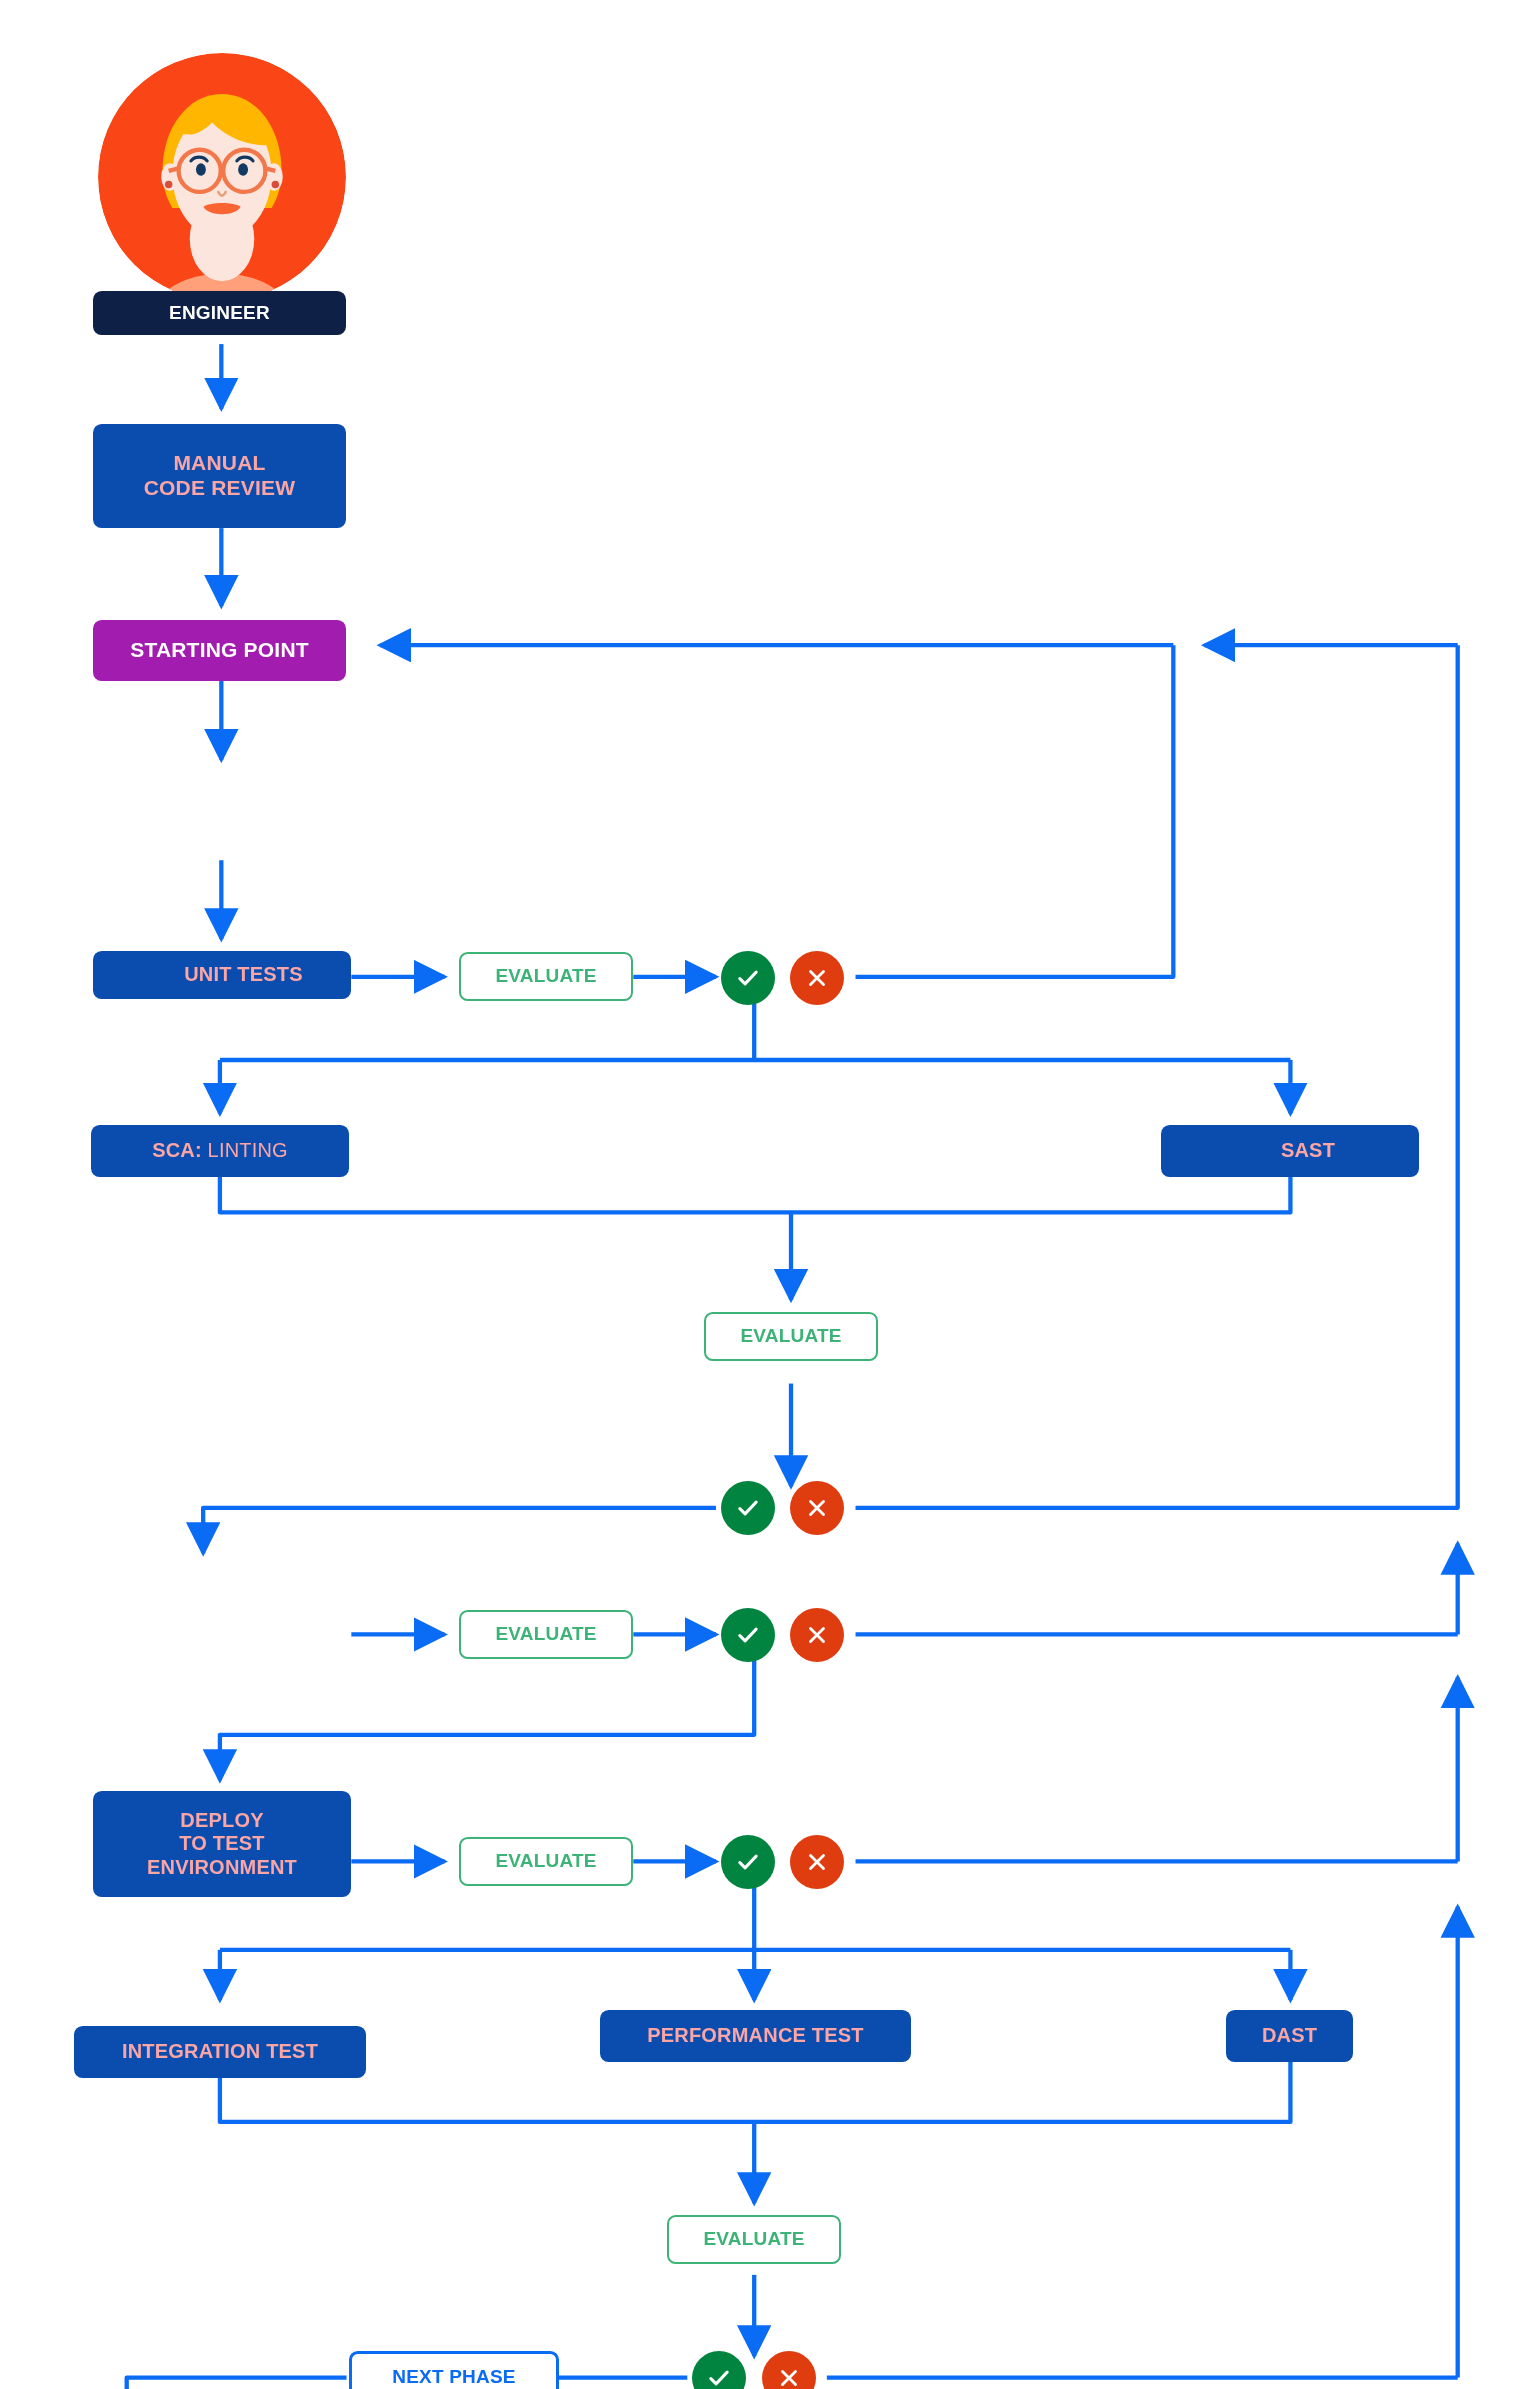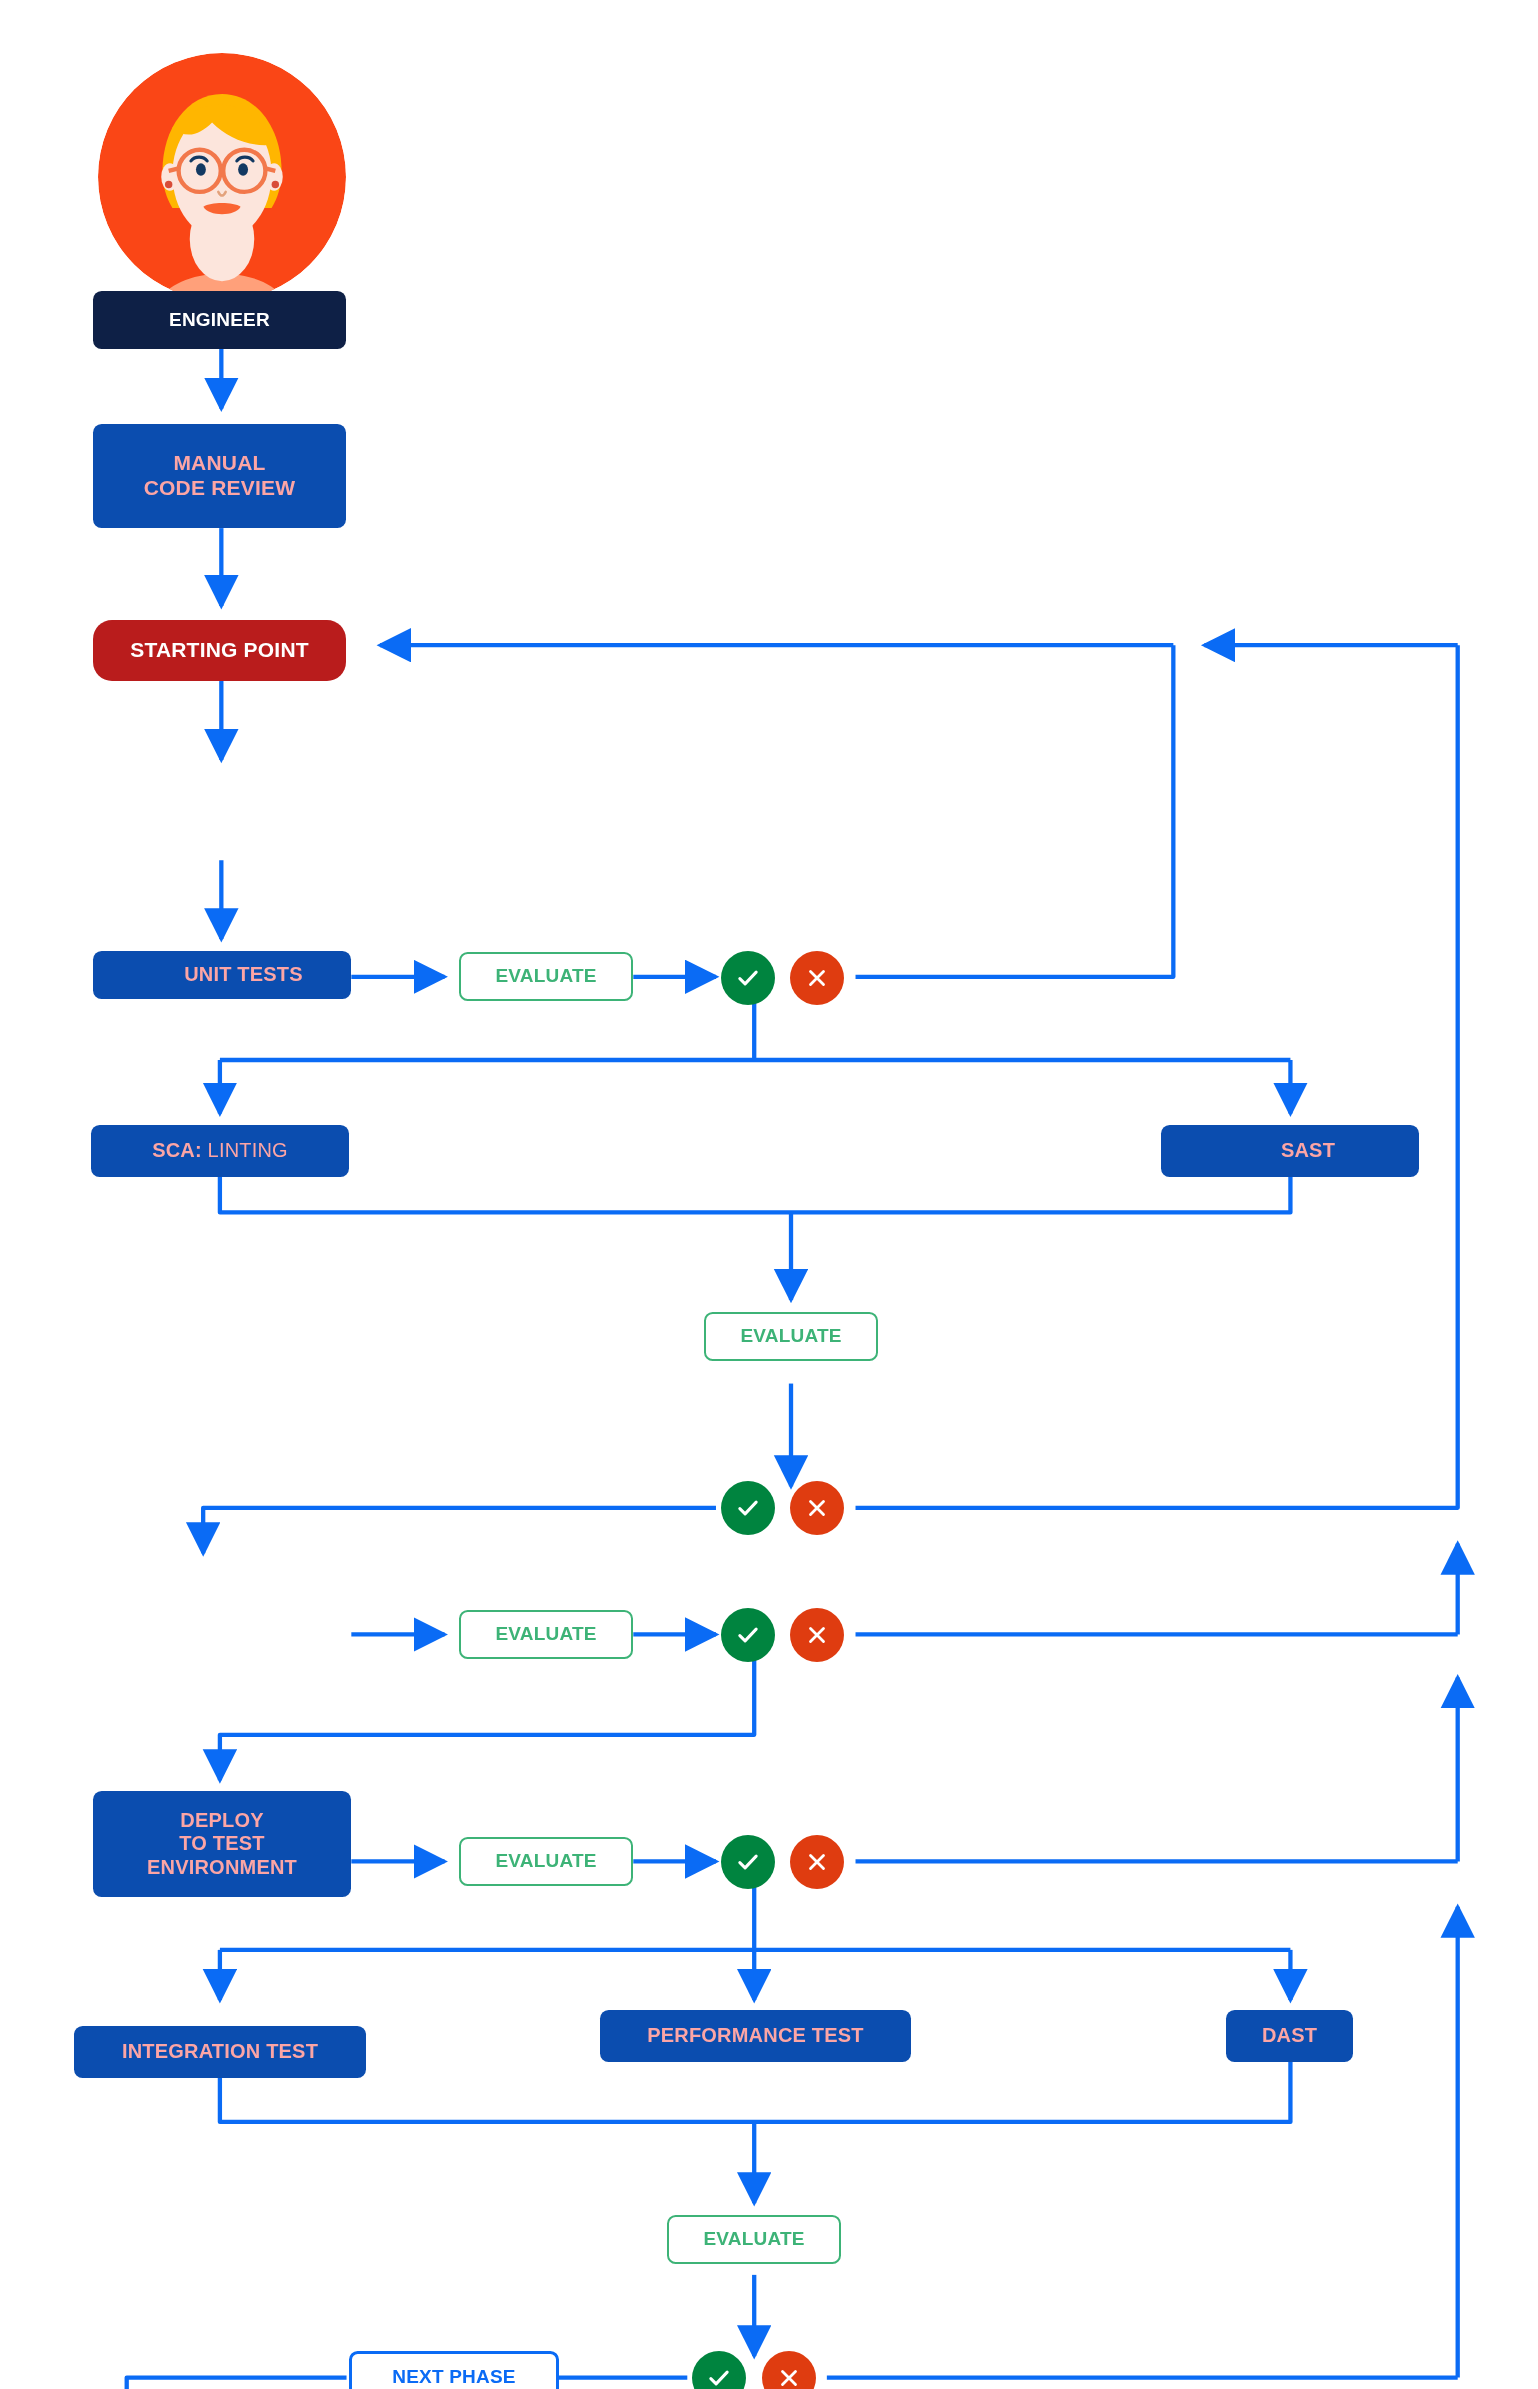--- a/index.html
+++ b/index.html
@@ -3,21 +3,21 @@
 <meta charset="utf-8">
 <style>
   html,body{margin:0;padding:0;background:#ffffff;}
   body{font-family:"Liberation Sans",sans-serif;}
   #stage{position:relative;width:1539px;height:2510px;background:#fff;overflow:hidden;}
   svg.wires{position:absolute;inset:0;width:1539px;height:2510px;}
   .node{position:absolute;box-sizing:border-box;display:flex;align-items:center;
         justify-content:center;text-align:center;border-radius:8.6px;}
   .node .lbl{display:block;line-height:1.18;letter-spacing:0.2px;}
   .blue-box{background:#0B4DAF;color:#fca5a5;font-weight:700;}
-  .green-box{background:#b91c1c;color:#fff;font-weight:700;border-radius:19px;}
+  .green-box{background:#a21caf;color:#fff;font-weight:700;}
   .navy-box{background:#0E2046;color:#fff;font-weight:700;letter-spacing:1px;}
   .eval-box{background:#fff;color:#3DB377;border:2.4px solid #3DB377;font-weight:700;letter-spacing:0.5px;}
   .outline-box{background:#fff;color:#47546E;border:3.3px solid #47546E;font-weight:700;}
   .next-box{background:#fff;color:#0A6BF5;border:3.3px solid #0A6BF5;font-weight:700;letter-spacing:0.5px;}
   .mark{position:absolute;border-radius:50%;display:flex;align-items:center;justify-content:center;}
   .mark svg{display:block;}
   .mark-ok{background:#00843F;}
   .mark-no{background:#DF3C10;}
   .avatar{position:absolute;border-radius:50%;overflow:hidden;}
 </style>
@@ -114,21 +114,21 @@
       <circle cx="118" cy="95" r="17" fill="none" stroke="#F2784B" stroke-width="3.5"></circle>
       <path d="M99 95h2M65 93l-8 2M135 93l8 2" stroke="#F2784B" stroke-width="3.5" fill="none"></path>
       <ellipse cx="83" cy="94" rx="4" ry="5" fill="#123962"></ellipse>
       <ellipse cx="117" cy="94" rx="4" ry="5" fill="#123962"></ellipse>
       <path d="M75 87c3-4 10-4 13 0M112 87c3-4 10-4 13 0" stroke="#123962" stroke-width="2.6" fill="none" stroke-linecap="round"></path>
       <path d="M97 112c2 4 4 4 6 0" stroke="#E3A27C" stroke-width="2" fill="none" stroke-linecap="round"></path>
       <path d="M85 124c6-4 24-4 30 0-4 8-26 8-30 0z" fill="#FA6432"></path>
     </svg>
   </div>
 
-  <div class="node navy-box" style="left:93px;top:291px;width:253px;height:58px;font-size:19px;">
+  <div class="node navy-box" style="left:93px;top:291px;width:253px;height:44px;font-size:19px;">
     <span class="lbl">ENGINEER</span>
   </div>
 
   <div class="node blue-box" style="left:93px;top:424px;width:253px;height:104px;font-size:21px;">
     <span class="lbl" id="n-manual">MANUAL<br>CODE REVIEW</span>
   </div>
 
   <div class="node green-box" style="left:93px;top:620px;width:253px;height:61px;font-size:21px;">
     <span class="lbl" id="n-start">STARTING POINT</span>
   </div>

